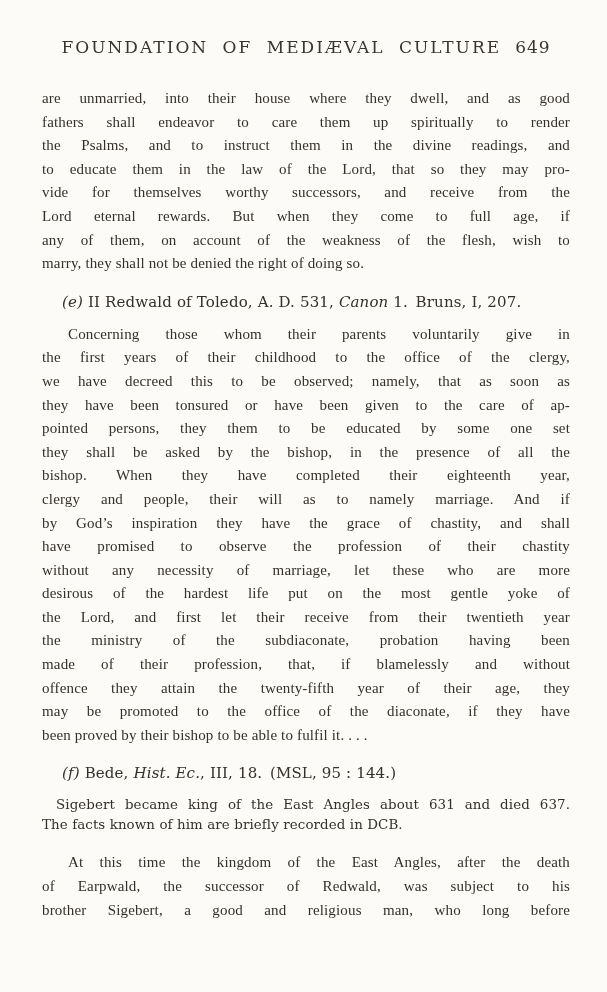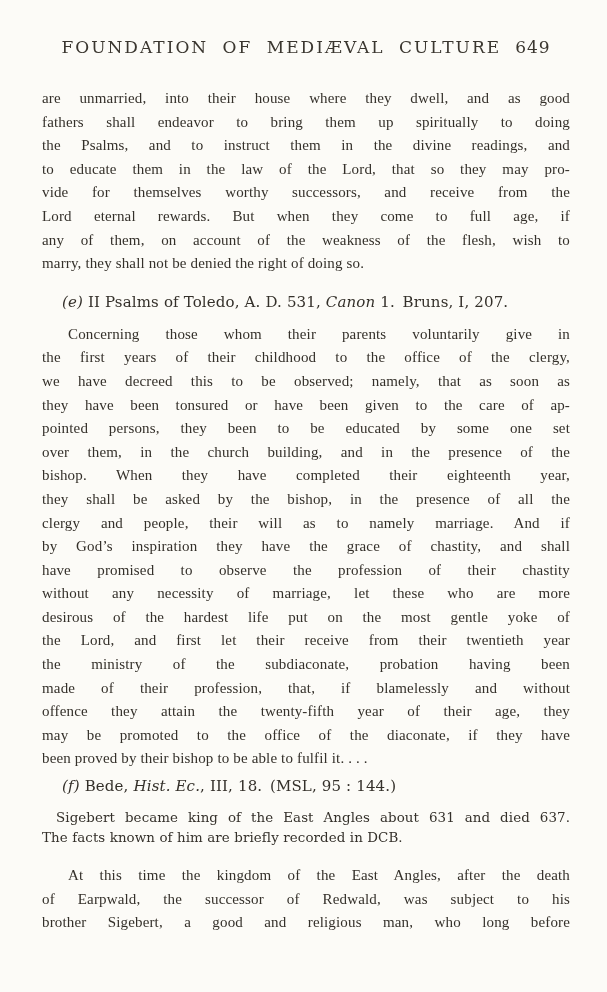--- a/index.html
+++ b/index.html
@@ -50,21 +50,21 @@
   .para .line.last {
     text-align-last: left;
   }
   .para.continues .line.last {
     text-align-last: justify;
   }
   .para.indent-first .line:first-child {
     text-indent: 26px;
   }
   .para.p1 { margin-bottom: 15px; }
-  .para.p2 { margin-bottom: 4px; }
+  .para.p2 { margin-bottom: 15px; }
   .heading {
     font-size: 15px;
     line-height: 22px;
     letter-spacing: 0.15px;
     padding-left: 20px;
   }
   .heading.he { margin-bottom: 10px; }
   .heading.hf { margin-bottom: 11px; }
   .italic { font-style: italic; }
   .footnote {
@@ -90,40 +90,39 @@
 <div class="page">
 
   <div class="running-head">
     <span>FOUNDATION OF MEDIÆVAL CULTURE</span><span class="pageno">649</span>
   </div>
 
   <div class="col">
 
     <div class="para p1">
         <div class="line">are unmarried, into their house where they dwell, and as good</div>
-        <div class="line">fathers shall endeavor to bring them up spiritually to doing</div>
+        <div class="line">fathers shall endeavor to care them up spiritually to render</div>
         <div class="line">the Psalms, and to instruct them in the divine readings, and</div>
         <div class="line">to educate them in the law of the Lord, that so they may pro-</div>
         <div class="line">vide for themselves worthy successors, and receive from the</div>
         <div class="line">Lord eternal rewards.  But when they come to full age, if</div>
         <div class="line">any of them, on account of the weakness of the flesh, wish to</div>
         <div class="line last">marry, they shall not be denied the right of doing so.</div>
       </div>
 
-    <div class="heading he"><span class="italic">(e)</span><span> II Psalms of Toledo, A. D. 531, </span><span class="italic">Canon</span><span> 1. Bruns, I, 207.</span></div>
+    <div class="heading he"><span class="italic">(e)</span><span> II Redwald of Toledo, A. D. 531, </span><span class="italic">Canon</span><span> 1. Bruns, I, 207.</span></div>
 
     <div class="para p2 indent-first">
         <div class="line">Concerning those whom their parents voluntarily give in</div>
         <div class="line">the first years of their childhood to the office of the clergy,</div>
         <div class="line">we have decreed this to be observed; namely, that as soon as</div>
         <div class="line">they have been tonsured or have been given to the care of ap-</div>
-        <div class="line">pointed persons, they been to be educated by some one set</div>
-        <div class="line">over them, in the church building, and in the presence of the</div>
+        <div class="line">pointed persons, they them to be educated by some one set</div>
+        <div class="line">they shall be asked by the bishop, in the presence of all the</div>
         <div class="line">bishop.  When they have completed their eighteenth year,</div>
-        <div class="line">they shall be asked by the bishop, in the presence of all the</div>
         <div class="line">clergy and people, their will as to namely marriage.  And if</div>
         <div class="line">by God’s inspiration they have the grace of chastity, and shall</div>
         <div class="line">have promised to observe the profession of their chastity</div>
         <div class="line">without any necessity of marriage, let these who are more</div>
         <div class="line">desirous of the hardest life put on the most gentle yoke of</div>
         <div class="line">the Lord, and first let their receive from their twentieth year</div>
         <div class="line">the ministry of the subdiaconate, probation having been</div>
         <div class="line">made of their profession, that, if blamelessly and without</div>
         <div class="line">offence they attain the twenty-fifth year of their age, they</div>
         <div class="line">may be promoted to the office of the diaconate, if they have</div>

